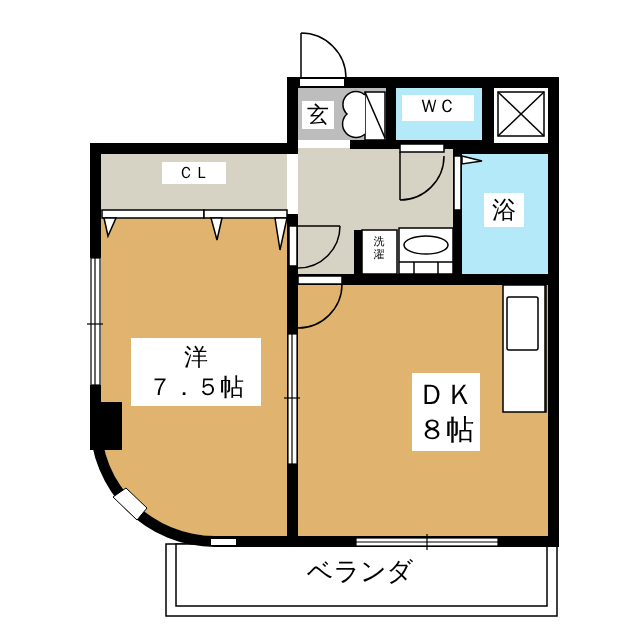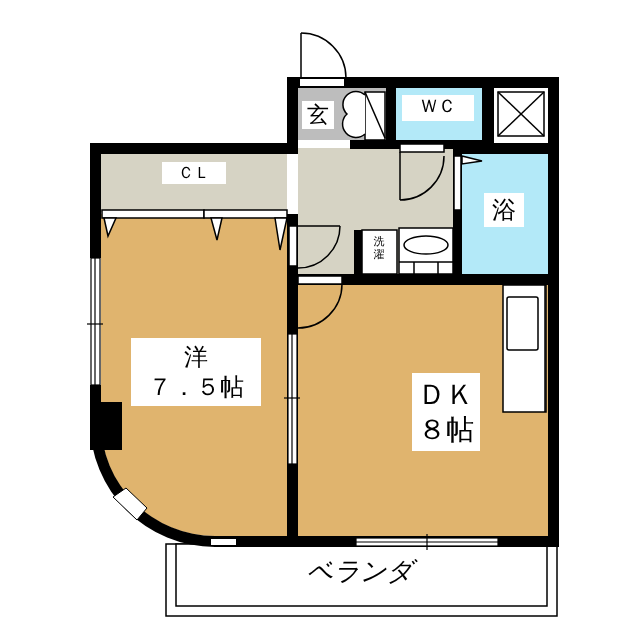--- a/index.html
+++ b/index.html
@@ -169,13 +169,13 @@
 <div class="label" style="left:302px;top:101px;width:32px;font-size:22px;padding:2px 0;">玄</div>
 <div class="label" style="left:402px;top:95px;width:72px;font-size:18px;padding:3px 0;font-family:Liberation Mono, monospace;">ＷＣ</div>
 <div class="label" style="left:162px;top:162px;width:64px;font-size:16px;padding:2px 0;">ＣＬ</div>
 <div class="label" style="left:484px;top:193px;width:40px;font-size:24px;padding:4px 0;">浴</div>
 <div class="label" style="left:365px;top:234px;width:28px;font-size:11px;padding:2px 0;line-height:1.15;">洗
 濯</div>
 <div class="label" style="left:131px;top:338px;width:130px;font-size:24px;padding:4px 0;line-height:1.25;">洋
 ７．５帖</div>
 <div class="label" style="left:392px;top:373px;width:68px;font-size:28px;padding:4px 0;line-height:1.25;margin-left:20px;">ＤＫ
 ８帖</div>
-<div class="label" style="left:295px;top:557px;width:130px;font-size:26px;padding:0;background:transparent;font-style:italic;">ベランダ</div>
+<div class="label" style="left:295px;top:557px;width:130px;font-size:26px;padding:0;background:transparent;">ベランダ</div>
 
 </body></html>

